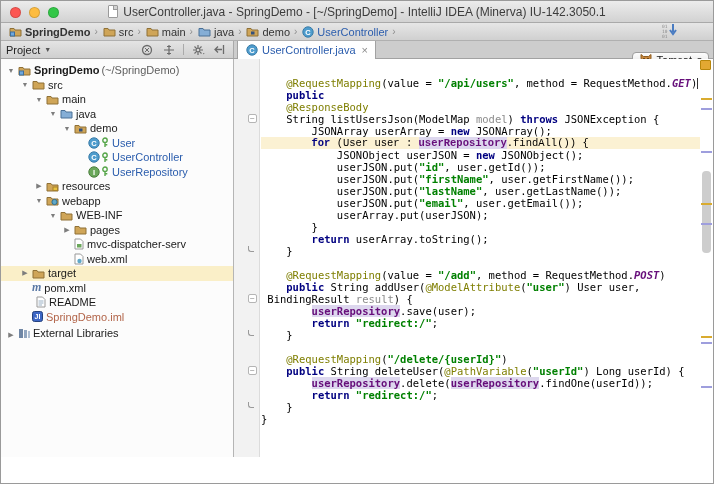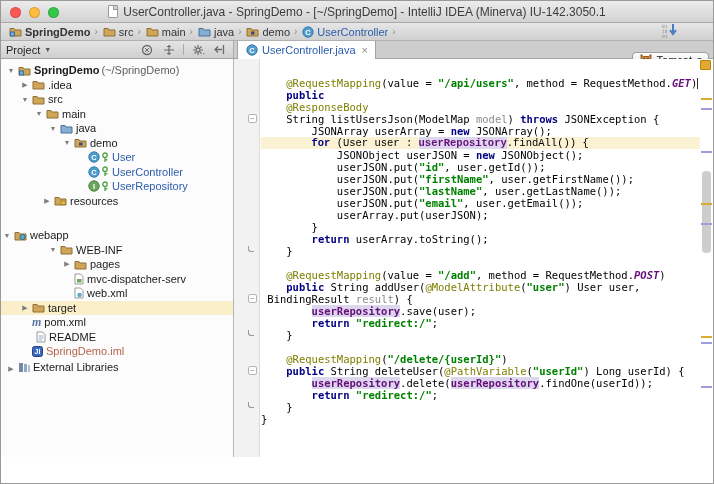--- a/index.html
+++ b/index.html
@@ -305,29 +305,20 @@
           <span class="ticon">
             <svg width="13" height="11" viewBox="0 0 13 11">
               <path d="M1 2.5 h4 l1 1.5 h6 v6 h-11 z" fill="#CFA558" stroke="#8F7137"></path>
               <rect x="1.5" y="6" width="4" height="4" fill="#6FA8DC" stroke="#3D6E9E"></rect>
             </svg>
           </span>
           <span class="lbl bold">SpringDemo</span>
           <span class="sfx"> (~/SpringDemo)</span>
         </div>
         <div class="tree-row" style="padding-left: 18px;">
-          <span class="arrow">▶</span>
-          <span class="ticon">
-            <svg width="13" height="11" viewBox="0 0 13 11">
-              <path d="M1 2.5 h4 l1 1.5 h6 v6 h-11 z" fill="#CFA558" stroke="#8F7137"></path>
-            </svg>
-          </span>
-          <span class="lbl ">.idea</span>
-        </div>
-        <div class="tree-row" style="padding-left: 18px;">
           <span class="arrow">▼</span>
           <span class="ticon">
             <svg width="13" height="11" viewBox="0 0 13 11">
               <path d="M1 2.5 h4 l1 1.5 h6 v6 h-11 z" fill="#CFA558" stroke="#8F7137"></path>
             </svg>
           </span>
           <span class="lbl ">src</span>
         </div>
         <div class="tree-row" style="padding-left: 32px;">
           <span class="arrow">▼</span>
@@ -398,31 +389,31 @@
             </svg>
           </span>
           <span class="ticon">
             <svg width="8" height="11">
               <circle cx="4" cy="3.2" r="2.2" fill="none" stroke="#57A64A" stroke-width="1.4"></circle>
               <path d="M4 5.4 V10 M4 7.8 h2.3" stroke="#57A64A" stroke-width="1.4" fill="none"></path>
             </svg>
           </span>
           <span class="lbl blue">UserRepository</span>
         </div>
-        <div class="tree-row" style="padding-left: 40px;">
+        <div class="tree-row" style="padding-left: 32px;">
           <span class="arrow">▶</span>
           <span class="ticon">
             <svg width="13" height="11" viewBox="0 0 13 11">
               <path d="M1 2.5 h4 l1 1.5 h6 v6 h-11 z" fill="#CFA558" stroke="#8F7137"></path>
               <rect x="7" y="6" width="4.5" height="3.5" fill="#E8C140" stroke="#A8822A"></rect>
             </svg>
           </span>
           <span class="lbl ">resources</span>
         </div>
-        <div class="tree-row" style=" margin-top: 20px;">
+        <div class="tree-row" style="padding-left: 32px;">
           <span class="arrow">▼</span>
           <span class="ticon">
             <svg width="13" height="11" viewBox="0 0 13 11">
               <path d="M1 2.5 h4 l1 1.5 h6 v6 h-11 z" fill="#CFA558" stroke="#8F7137"></path>
               <circle cx="8.5" cy="7" r="2.6" fill="#5FA8C9" stroke="#2F6E8E"></circle>
             </svg>
           </span>
           <span class="lbl ">webapp</span>
         </div>
         <div class="tree-row" style="padding-left: 46px;">

